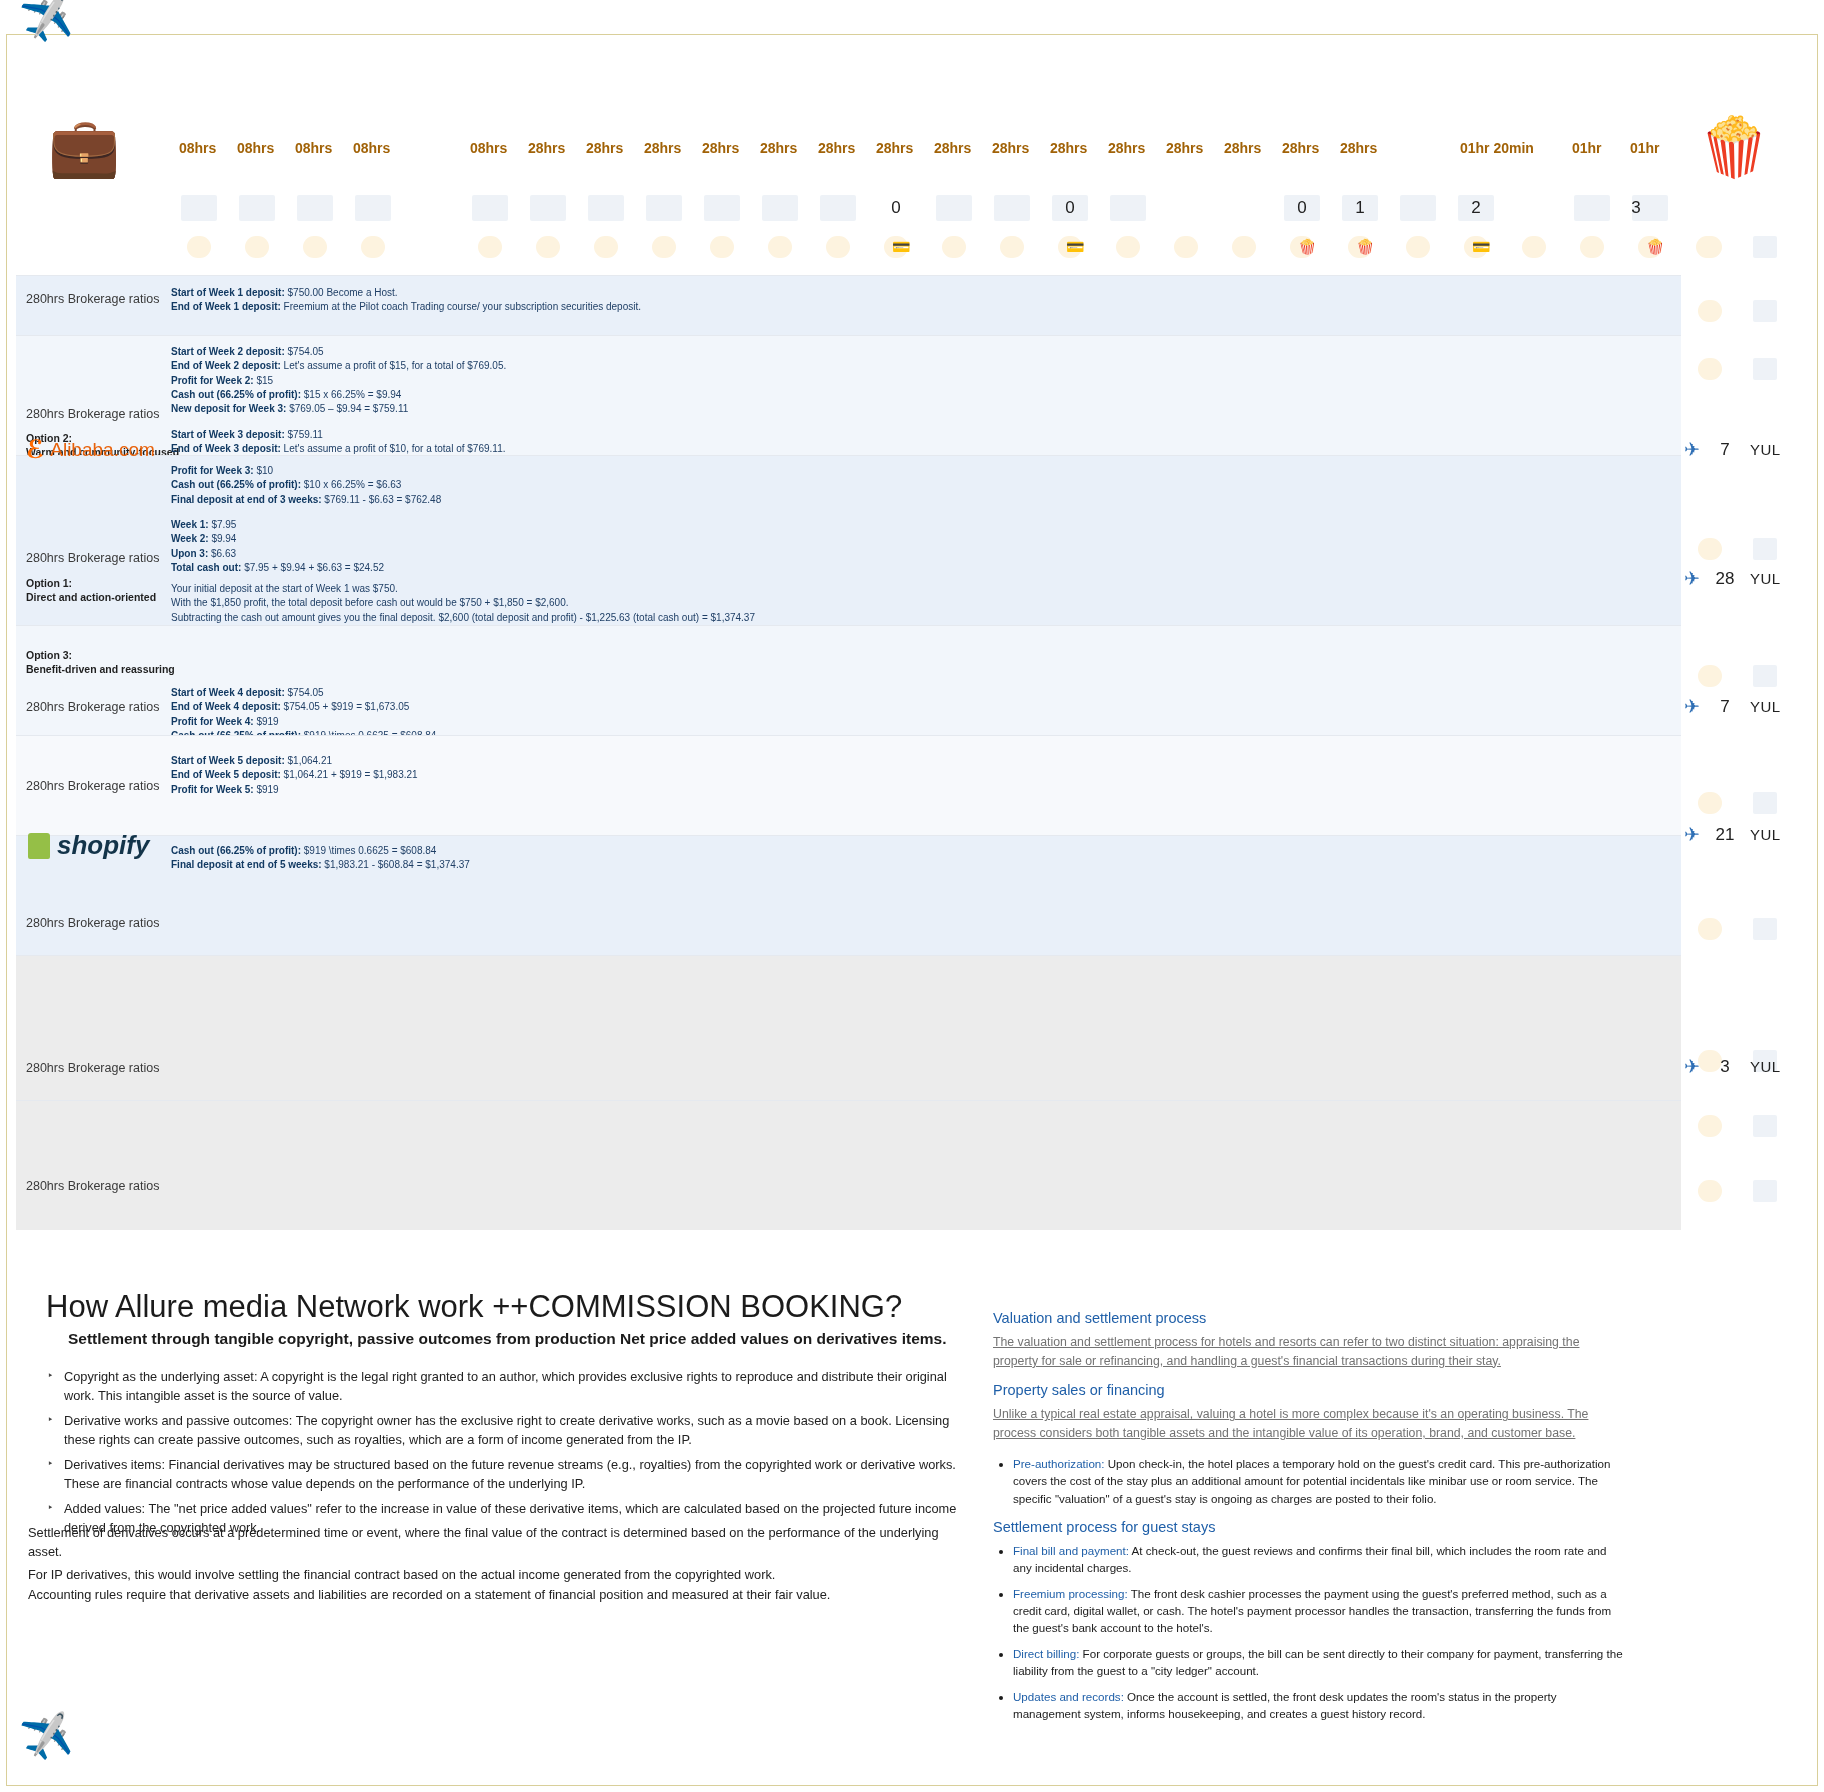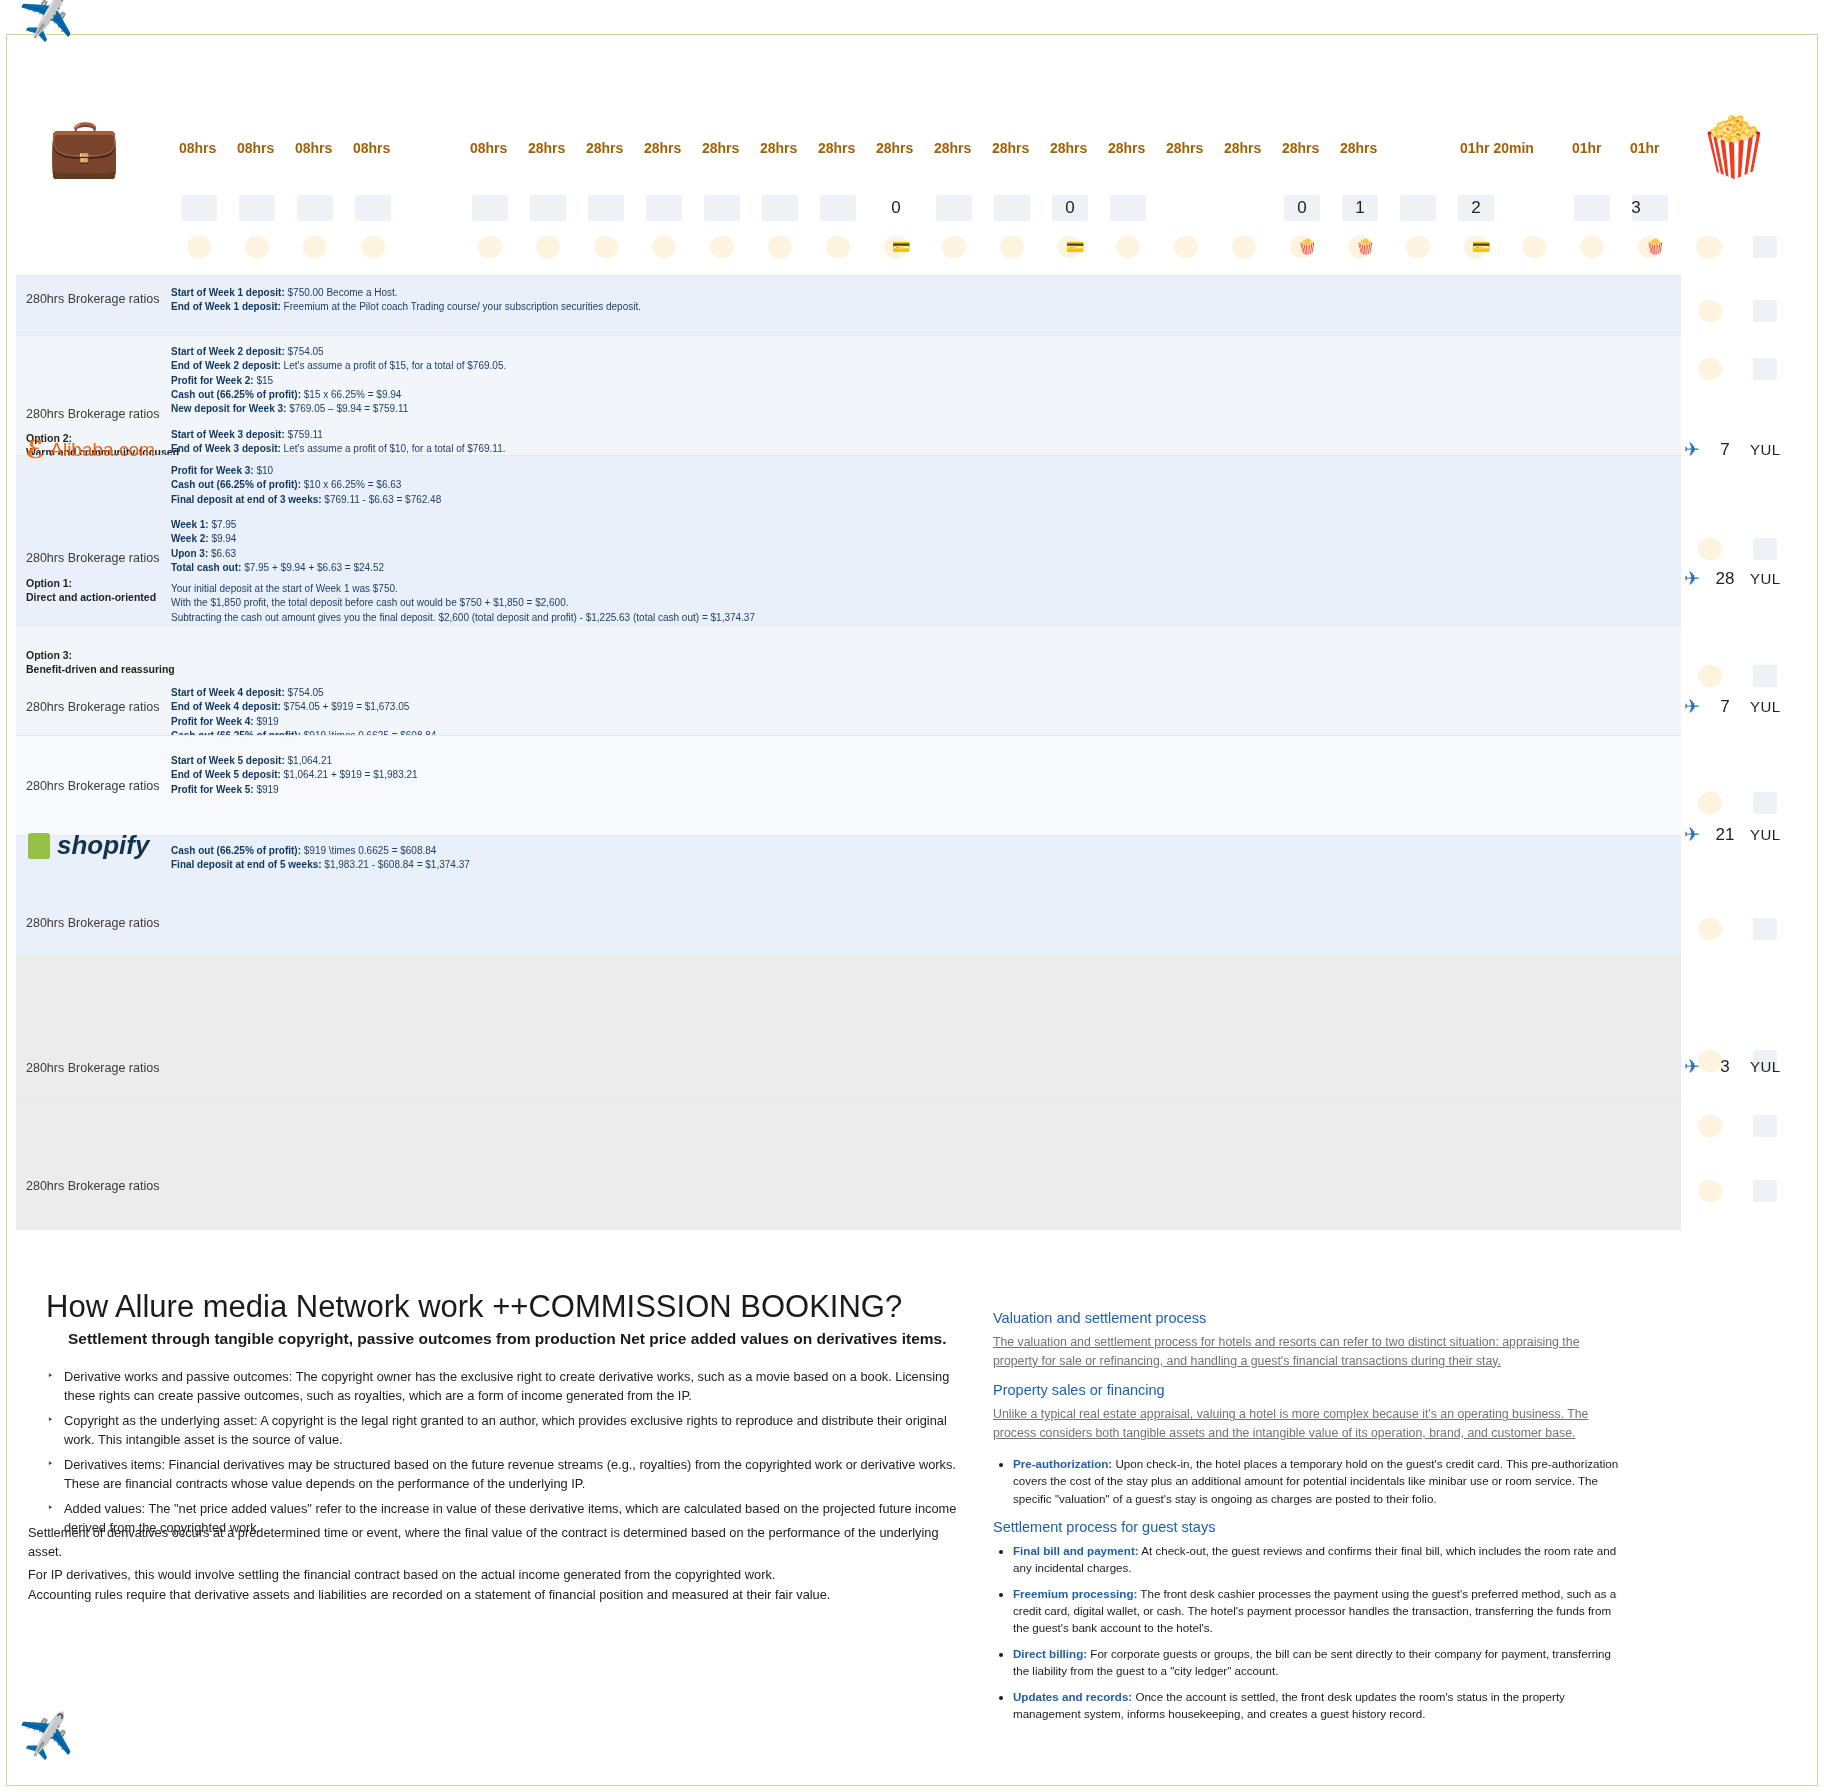--- a/index.html
+++ b/index.html
@@ -100,21 +100,21 @@
   ul.bul { position:absolute; margin:0; padding:0; list-style:none; }
   ul.bul li { position:relative; padding-left:18px; margin-bottom:7px; font-size:12.8px; line-height:1.45; color:#222; }
   ul.bul li:before { content:"‣"; position:absolute; left:2px; top:-1px; color:#444; }
   .para { position:absolute; font-size:12.8px; line-height:1.5; color:#222; }
 
   .col2 { position:absolute; left:985px; top:42px; width:630px; }
   .h-blue { font-size:14.5px; color:#1f5fa8; margin:0 0 7px 0; font-weight:normal; }
   .col2 p { font-size:12.3px; line-height:1.52; color:#737373; margin:0 0 12px 0;text-decoration:underline; }
   ul.dots { margin:0 0 12px 0; padding-left:20px; }
   ul.dots li { font-size:11.6px; line-height:1.5; color:#1b1b1b; margin-bottom:8px; }
-  ul.dots li b { color:#1f5fa8; font-weight:bold; }
+  ul.dots li b { color:#1f5fa8; font-weight:normal; }
 </style>
 </head>
 <body>
 
 <div class="page-frame"></div>
 
 <div class="plane-top">✈️</div>
 <div class="plane-bottom">✈️</div>
 
 <div class="grid-wrap">
@@ -361,22 +361,22 @@
   </div>
 
 </div>
 
 <div class="article">
 
   <h1 class="headline">How Allure media Network work ++COMMISSION BOOKING?</h1>
   <div class="sub-bold">Settlement through tangible copyright, passive outcomes from production Net price added values on derivatives items.</div>
 
   <ul class="bul" style="left:38px; top:100px; width:930px;">
+    <li>Copyright as the underlying asset: A copyright is the legal right granted to an author, which provides exclusive rights to reproduce and distribute their original work. This intangible asset is the source of value.</li>
     <li>Derivative works and passive outcomes: The copyright owner has the exclusive right to create derivative works, such as a movie based on a book. Licensing these rights can create passive outcomes, such as royalties, which are a form of income generated from the IP.</li>
-    <li>Copyright as the underlying asset: A copyright is the legal right granted to an author, which provides exclusive rights to reproduce and distribute their original work. This intangible asset is the source of value.</li>
     <li>Derivatives items: Financial derivatives may be structured based on the future revenue streams (e.g., royalties) from the copyrighted work or derivative works. These are financial contracts whose value depends on the performance of the underlying IP.</li>
     <li>Added values: The "net price added values" refer to the increase in value of these derivative items, which are calculated based on the projected future income derived from the copyrighted work.</li>
   </ul>
 
   <div class="para" style="left:20px; top:255px; width:940px;">Settlement of derivatives occurs at a predetermined time or event, where the final value of the contract is determined based on the performance of the underlying asset.</div>
   <div class="para" style="left:20px; top:297px; width:940px;">For IP derivatives, this would involve settling the financial contract based on the actual income generated from the copyrighted work.</div>
   <div class="para" style="left:20px; top:317px; width:940px;">Accounting rules require that derivative assets and liabilities are recorded on a statement of financial position and measured at their fair value.</div>
 
   <div class="col2">
     <h3 class="h-blue">Valuation and settlement process</h3>

